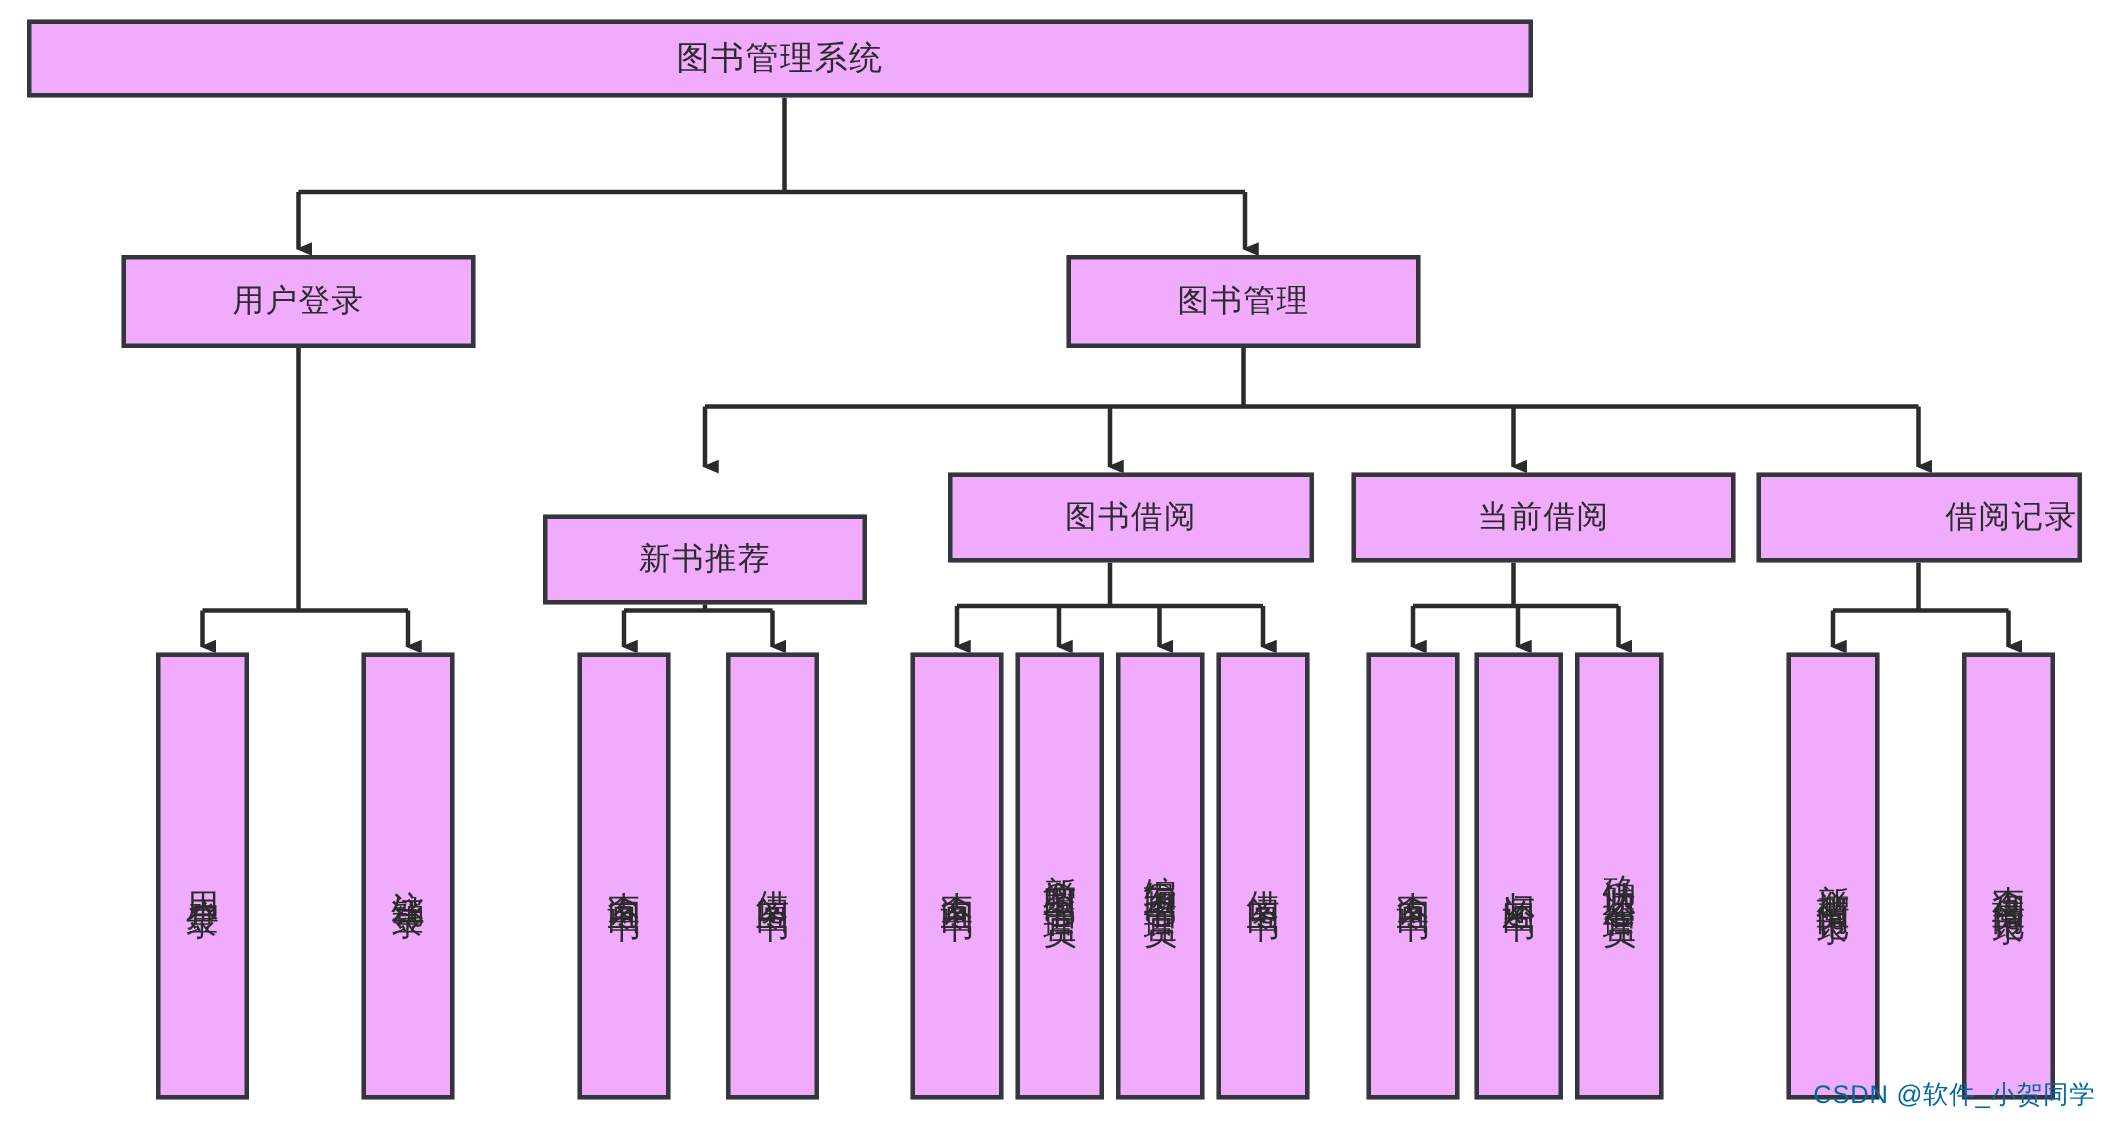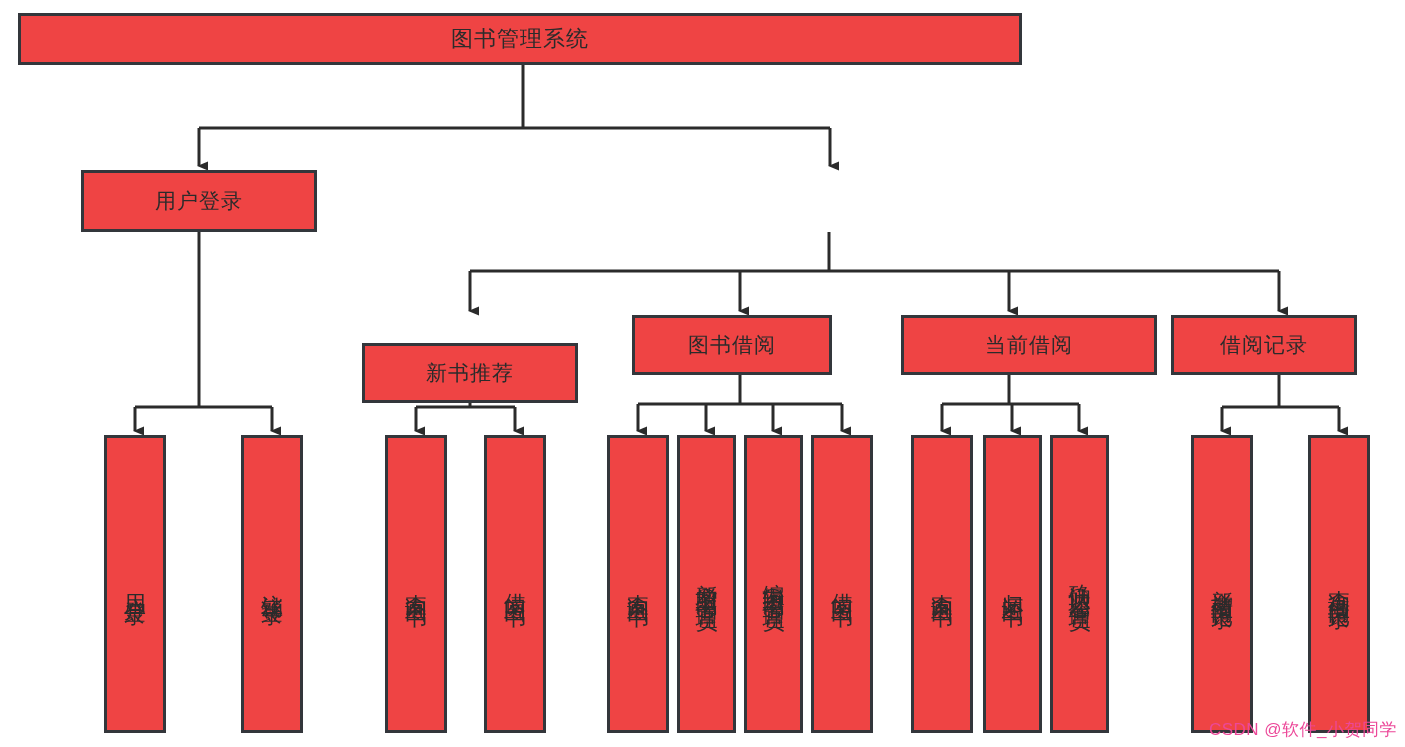--- a/index.html
+++ b/index.html
@@ -15,21 +15,21 @@
     width:1405px;height:747px;
   }
   #wires{
     position:absolute;left:0;top:0;
     width:1405px;height:747px;
     pointer-events:none;
   }
   .node{
     position:absolute;
     box-sizing:border-box;
-    background:#ef4444;
+    background:#f0abfc;
     border:3px solid #33363b;
     display:flex;
     align-items:center;
     justify-content:center;
     color:#1f1f1f;
   }
   .node .lbl{
     font-size:21px;
     line-height:1.25;
     letter-spacing:1px;
@@ -48,21 +48,21 @@
     white-space:normal;
     font-size:22px;
     line-height:1.18;
     letter-spacing:4px;
     max-height:100%;
   }
   #watermark{
     position:absolute;
     right:8px;bottom:6px;
     font-size:17px;
-    color:#ec4899;
+    color:#0369a1;
     letter-spacing:0.5px;
     white-space:nowrap;
   }
 </style>
 </head>
 <body>
 
 <div id="diagram">
 
   <svg id="wires" viewBox="0 0 1405 747" width="1405" height="747" aria-hidden="true">
@@ -118,34 +118,37 @@
   </svg>
 
   <div class="node root" style="left:18px;top:13px;width:1004px;height:52px;">
     <span class="lbl">图书管理系统</span>
   </div>
 
   <div class="node" style="left:81px;top:170px;width:236px;height:62px;">
     <span class="lbl">用户登录</span>
   </div>
 
+  <div class="node" style="left:711px;top:170px;width:236px;height:62px;">
+    <span class="lbl">图书管理</span>
+  </div>
 
   <div class="node" style="left:362px;top:315px;width:216px;height:60px;margin-top:28px;">
     <span class="lbl">新书推荐</span>
   </div>
 
-  <div class="node" style="left:632px;top:315px;width:200px;height:60px;">
+  <div class="node" style="left:632px;top:315px;width:244px;height:60px;">
     <span class="lbl">图书借阅</span>
   </div>
 
   <div class="node" style="left:901px;top:315px;width:256px;height:60px;">
     <span class="lbl">当前借阅</span>
   </div>
 
-  <div class="node" style="left:1171px;top:315px;width:186px;height:60px;">
+  <div class="node" style="left:1171px;top:315px;width:217px;height:60px;justify-content:flex-end;">
     <span class="lbl">借阅记录</span>
   </div>
 
   <div class="node vert" style="left:104px;top:435px;width:62px;height:298px;">
     <span class="lbl">用户登录</span>
   </div>
 
   <div class="node vert" style="left:241px;top:435px;width:62px;height:298px;">
     <span class="lbl">注销登录</span>
   </div>

